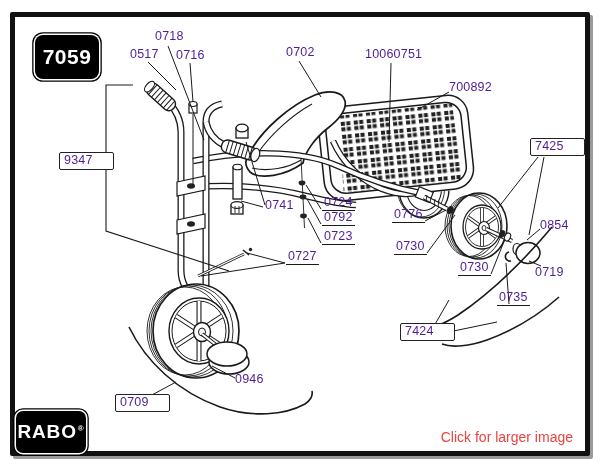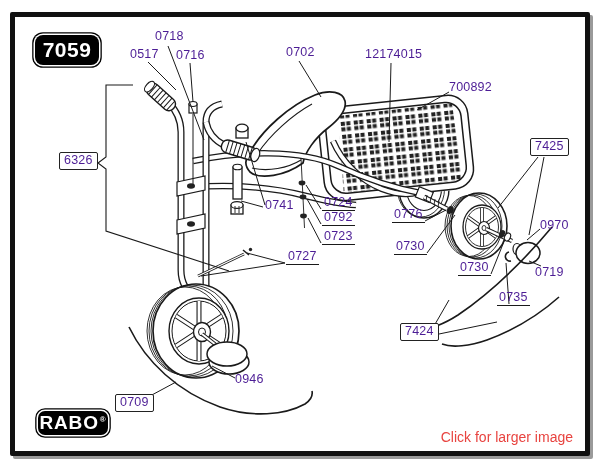--- a/index.html
+++ b/index.html
@@ -12,29 +12,29 @@
     border:5px solid #111;border-radius:2px;background:#fff;
     box-shadow:3px 3px 0 #9a9a9a;
   }
   .art{position:absolute;left:0;top:0;width:600px;height:470px;}
   .lbl{
     position:absolute;font-size:12.5px;line-height:13px;letter-spacing:0.2px;
     color:#4c1d95;white-space:nowrap;
   }
   .lbl.u{border-bottom:1.4px solid #1a1a1a;padding:0 2px 1px 2px;}
   .lbl.boxed{
-    border:1.4px solid #222;background:#fff;padding:1px 4px 2px 4px;border-radius:2px;
+    border:1.4px solid #222;background:#fff;padding:1px 20px 2px 4px;border-radius:2px;
   }
   .badge{
     position:absolute;background:#000;color:#fff;display:flex;align-items:center;justify-content:center;
     font-weight:bold;border-radius:8px;
     box-shadow:0 0 0 1.5px #fff,0 0 0 2.8px #000;
   }
-  .badge.model{left:35px;top:35px;width:64px;height:30px;font-size:21px;letter-spacing:0.5px;}
-  .badge.brand{left:38px;top:411px;width:70px;height:24px;font-size:19px;letter-spacing:0.8px;border-radius:7px;}
+  .badge.model{left:35px;top:35px;width:64px;height:44px;font-size:21px;letter-spacing:0.5px;}
+  .badge.brand{left:16px;top:411px;width:70px;height:42px;font-size:19px;letter-spacing:0.8px;border-radius:7px;}
   .badge.brand sup{font-size:8px;margin-left:1px;margin-top:-8px;}
   .footer-link{
     position:absolute;right:27px;top:429px;font-size:14px;color:#e8433f;cursor:pointer;
   }
 </style>
 </head>
 <body>
 
 <div class="stage">
   <div class="frame"></div>
@@ -228,33 +228,33 @@
       <path d="M439,334 L497,322"></path>
       <path d="M235,378 L212,366"></path>
       <path d="M150,396 L176,382"></path>
     </g>
   </svg>
 
   <div class="lbl" style="left:155px;top:30px">0718</div>
   <div class="lbl" style="left:130px;top:48px">0517</div>
   <div class="lbl" style="left:176px;top:49px">0716</div>
   <div class="lbl" style="left:286px;top:46px">0702</div>
-  <div class="lbl" style="left:365px;top:48px">12174015</div>
+  <div class="lbl" style="left:365px;top:48px">10060751</div>
   <div class="lbl" style="left:449px;top:81px">700892</div>
-  <div class="lbl boxed" style="left:59px;top:152px">6326</div>
+  <div class="lbl boxed" style="left:59px;top:152px">9347</div>
   <div class="lbl" style="left:265px;top:199px">0741</div>
   <div class="lbl u" style="left:322px;top:196px">0724</div>
   <div class="lbl u" style="left:322px;top:211px">0792</div>
   <div class="lbl u" style="left:322px;top:230px">0723</div>
   <div class="lbl u" style="left:286px;top:250px">0727</div>
   <div class="lbl u" style="left:392px;top:208px">0776</div>
   <div class="lbl u" style="left:394px;top:240px">0730</div>
   <div class="lbl u" style="left:458px;top:261px">0730</div>
   <div class="lbl boxed" style="left:530px;top:138px">7425</div>
-  <div class="lbl" style="left:540px;top:219px">0970</div>
+  <div class="lbl" style="left:540px;top:219px">0854</div>
   <div class="lbl" style="left:535px;top:266px">0719</div>
   <div class="lbl u" style="left:497px;top:291px">0735</div>
   <div class="lbl boxed" style="left:400px;top:323px">7424</div>
   <div class="lbl" style="left:235px;top:373px">0946</div>
   <div class="lbl boxed" style="left:115px;top:394px">0709</div>
 
   <div class="badge model">
     <span>7059</span>
   </div>
   <div class="badge brand">

